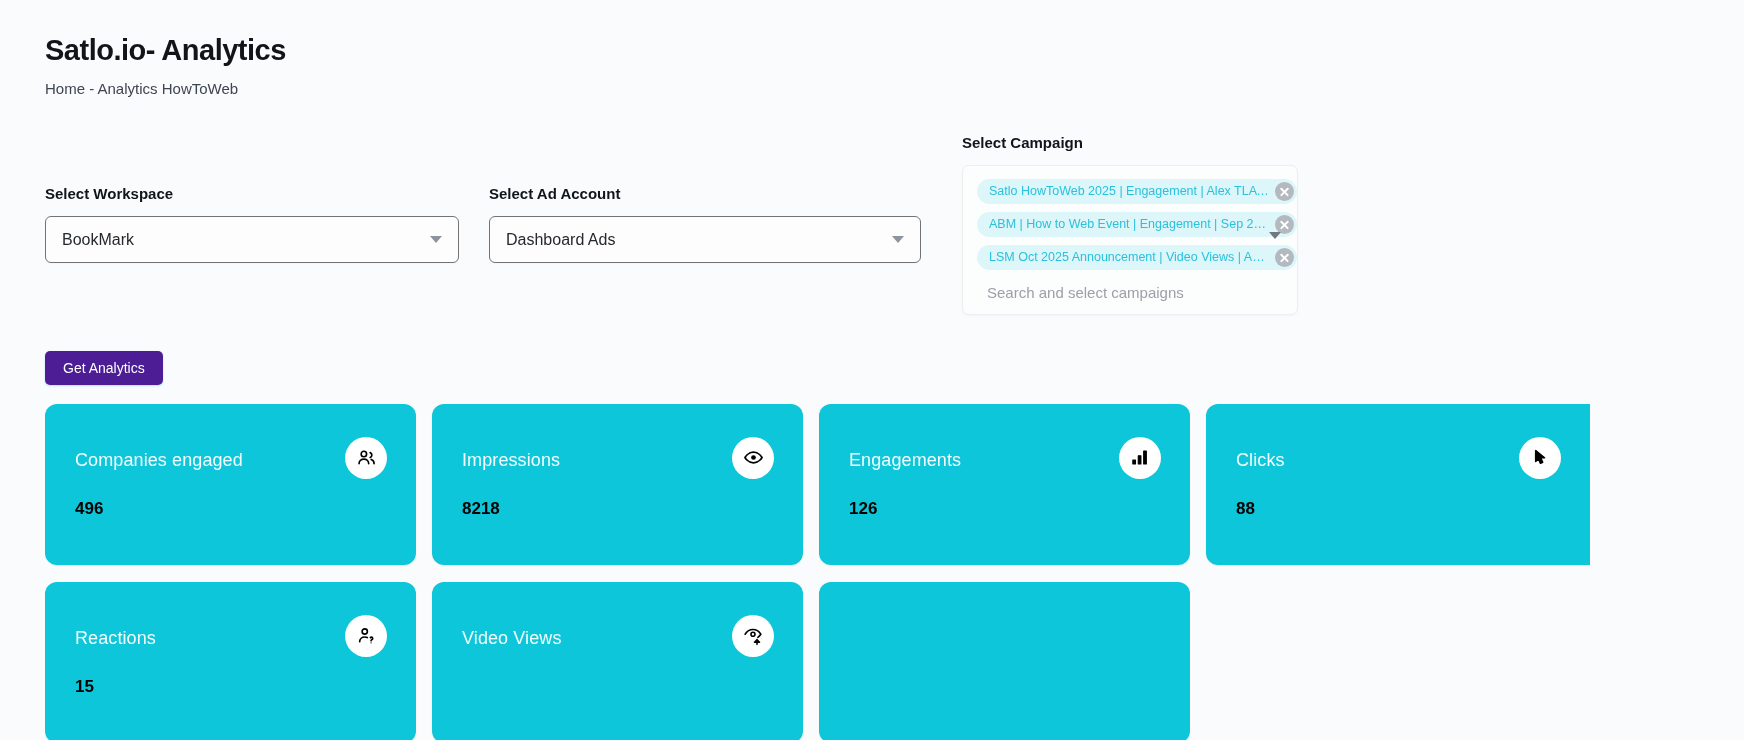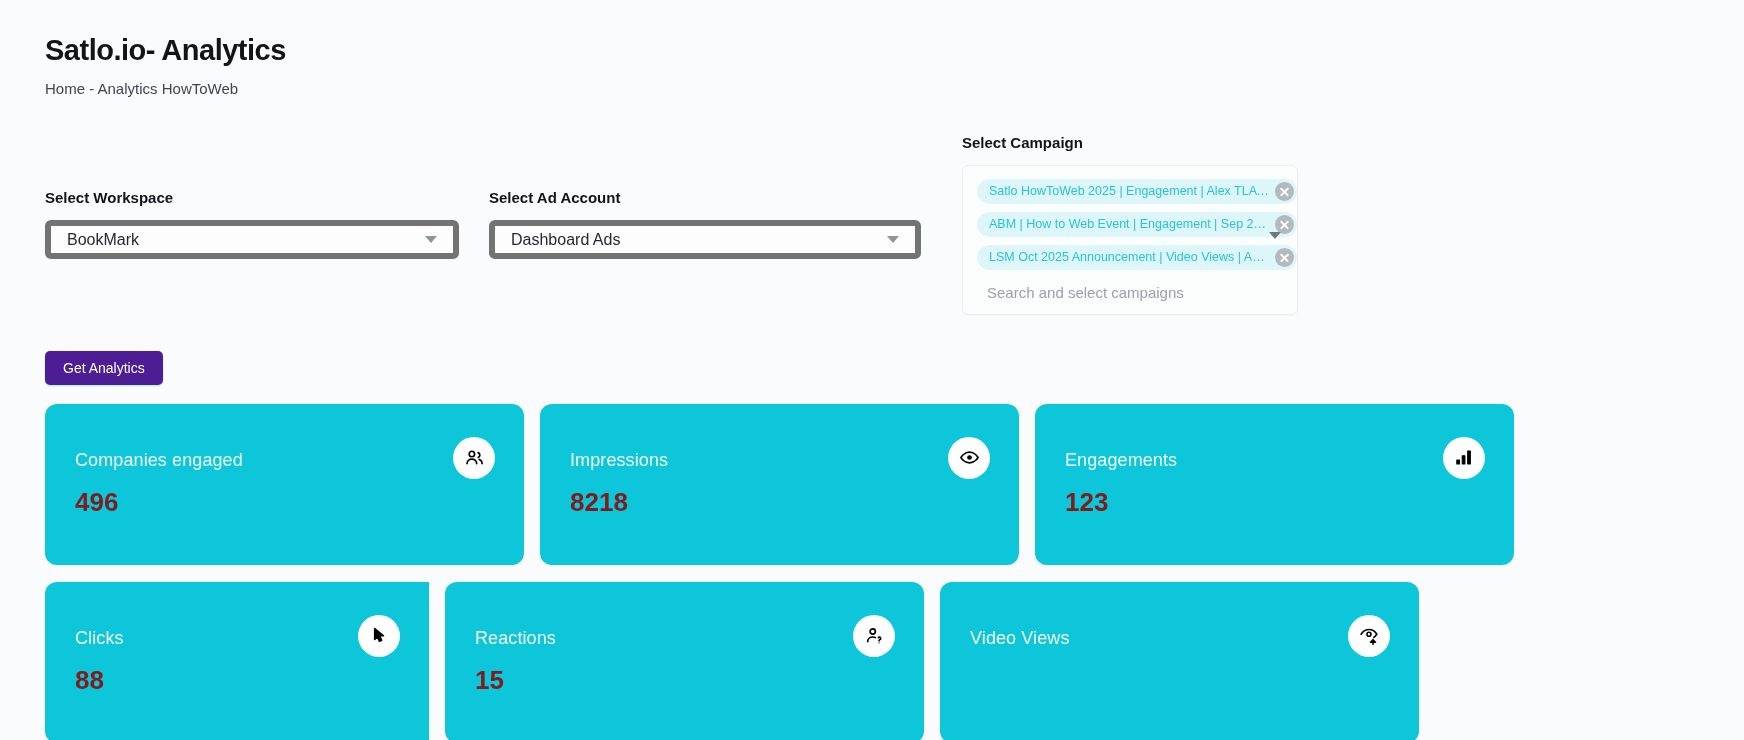--- a/index.html
+++ b/index.html
@@ -48,22 +48,22 @@
 
   .field-label {
     font-size: 15px;
     font-weight: bold;
     color: #10151b;
     margin-bottom: 14px;
     white-space: nowrap;
   }
 
   .select-box {
-    height: 39px;
-    border: 6px solid #737373;
+    height: 47px;
+    border: 1px solid #737373;
     border-radius: 6px;
     background: #fdfdfe;
     display: flex;
     align-items: center;
     padding: 0 14px 0 16px;
     font-size: 16px;
     color: #25292e;
     justify-content: space-between;
     box-shadow: 0 1px 1px rgba(16,24,40,.02);
   }
@@ -183,39 +183,39 @@
 
   
   .cards {
     margin-top: 19px;
     padding-left: 28px;
     display: flex;
     flex-wrap: wrap;
     gap: 17px 16px;
   }
   .card {
-    width: 479px;
+    width: 371px;
     height: 161px;
     background: #0ec6d9;
     border-radius: 12px;
     position: relative;
     padding: 46px 30px 0 30px;
     box-shadow: 0 1px 2px rgba(16,24,40,.04);
   }
   .card.wide { width: 384px; border-top-right-radius: 0; border-bottom-right-radius: 0; }
   .card-label {
     color: #f2feff;
     font-size: 18px;
     font-weight: normal;
     letter-spacing: .1px;
   }
   .card-value {
-    margin-top: 16px;
-    color: #7f1d1d;
-    font-size: 26px;
+    margin-top: 28px;
+    color: #000000;
+    font-size: 17px;
     font-weight: bold;
   }
   .card-icon {
     position: absolute;
     top: 33px;
     right: 29px;
     width: 42px;
     height: 42px;
     border-radius: 50%;
     background: #ffffff;
@@ -309,21 +309,21 @@
       <div class="card-icon">
         <svg viewBox="0 0 24 24" fill="none" stroke="#000" stroke-width="1.9" stroke-linecap="round" stroke-linejoin="round">
           <path d="M2.2 12S5.8 5.9 12 5.9 21.8 12 21.8 12 18.2 18.1 12 18.1 2.2 12 2.2 12Z"></path>
           <circle cx="12" cy="12" r="2.7" fill="#000" stroke="none"></circle>
         </svg>
       </div>
     </div>
 
     <div class="card">
       <div class="card-label">Engagements</div>
-      <div class="card-value">123</div>
+      <div class="card-value">126</div>
       <div class="card-icon">
         <svg viewBox="0 0 24 24" fill="#000" stroke="#000" stroke-width="1.2" stroke-linejoin="round">
           <path d="M3.2 19.4V15h3.1v4.4z"></path>
           <path d="M9.4 19.4V10h3.1v9.4z"></path>
           <path d="M15.6 19.4V4.6h3.1v14.8z"></path>
         </svg>
       </div>
     </div>
 
     <div class="card wide">

